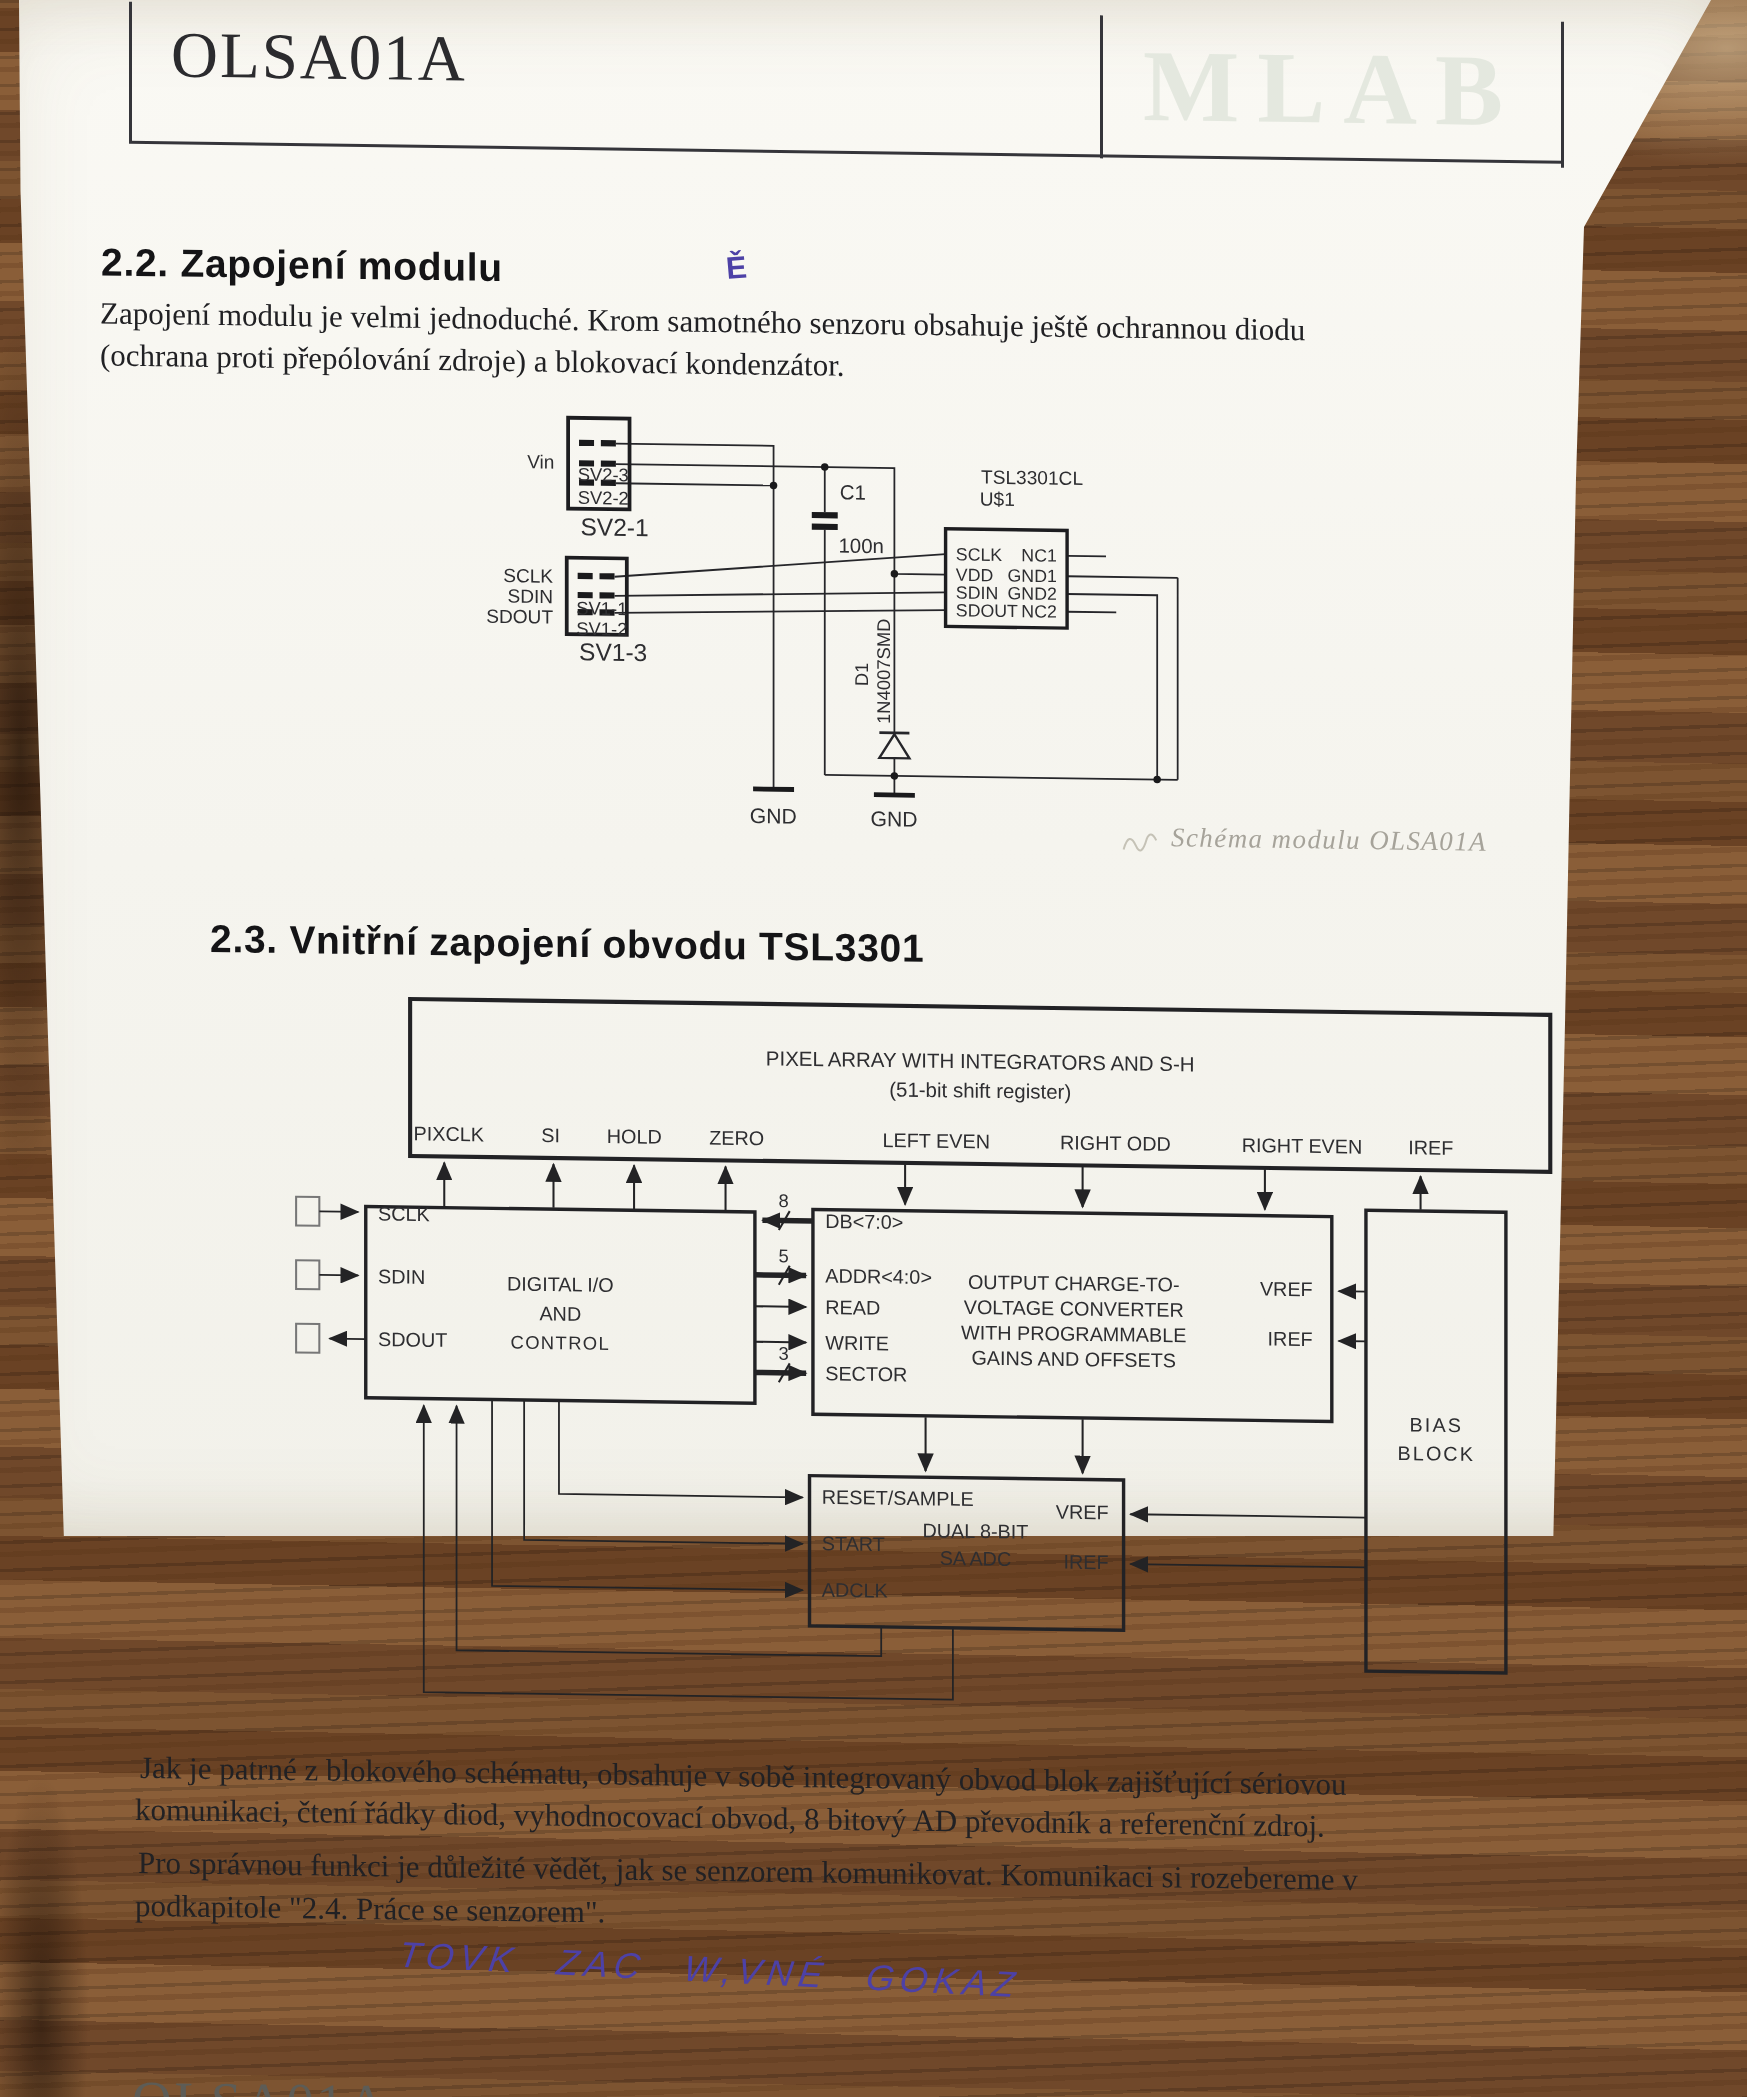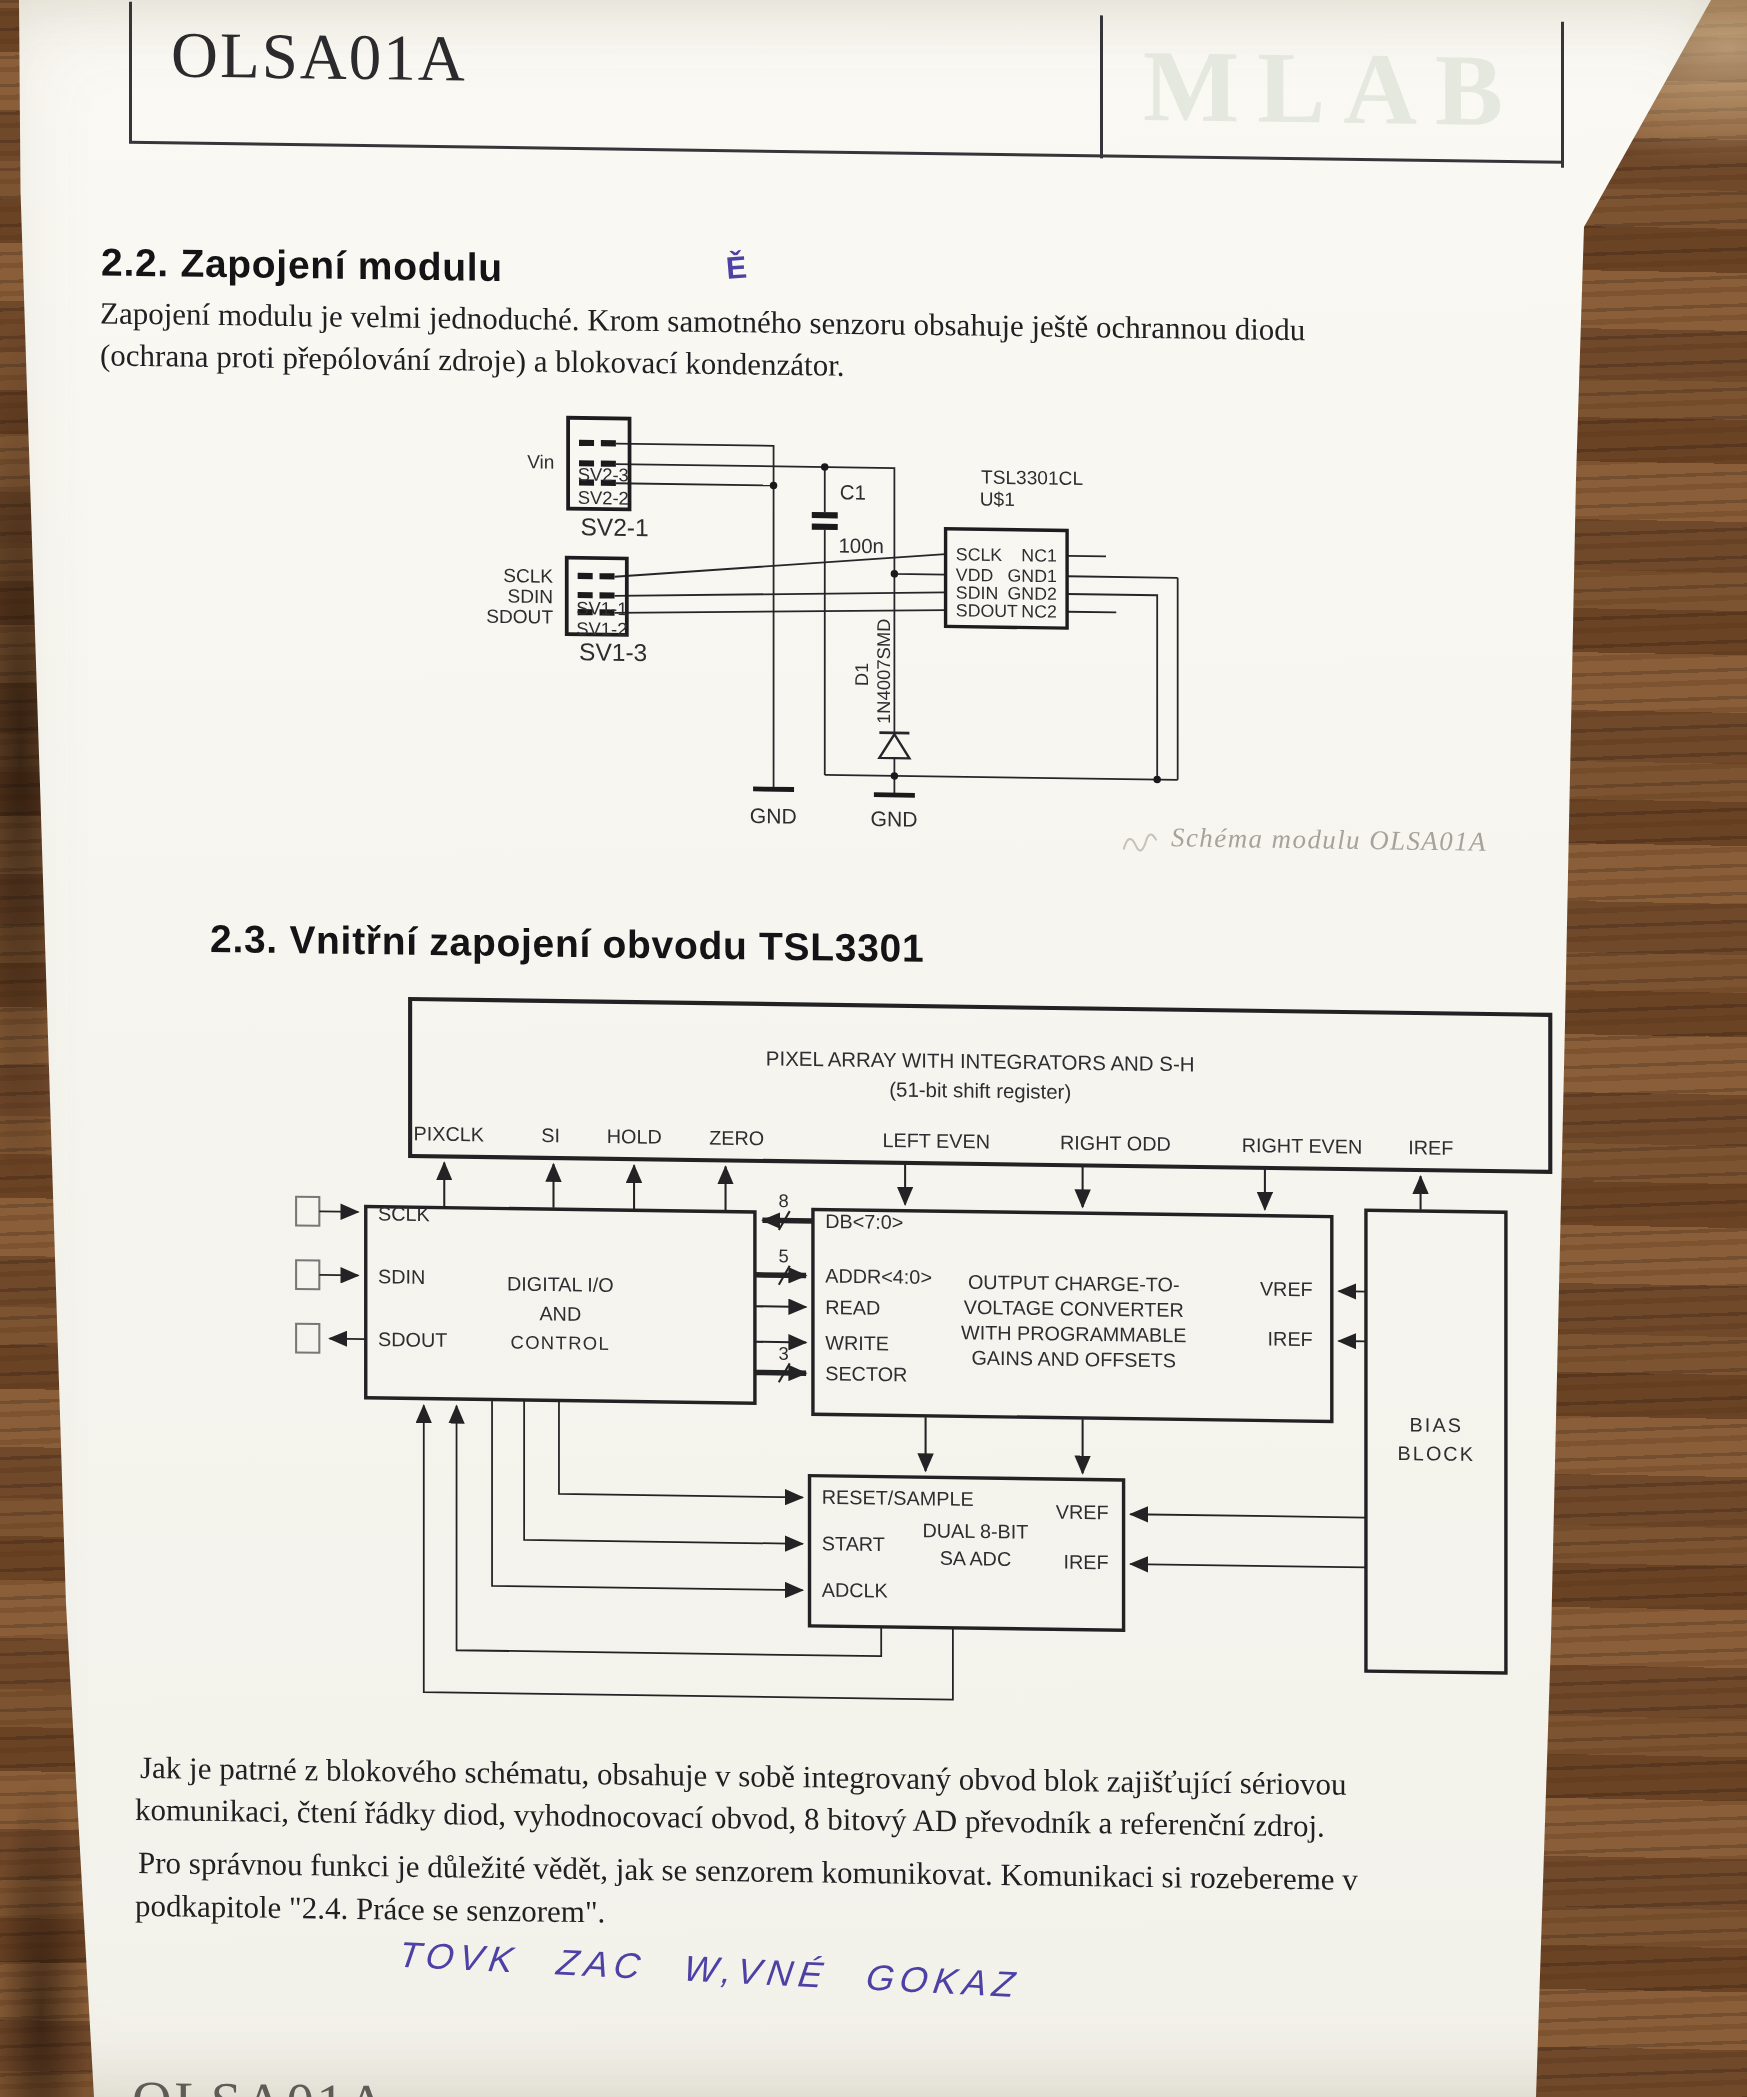--- a/index.html
+++ b/index.html
@@ -8,21 +8,21 @@
     background:
       radial-gradient(ellipse 82px 614px at 20.5px 751px, rgba(15,8,3,.6), transparent 70%),
       radial-gradient(ellipse 68px 341px at 41px 2014px, rgba(20,10,4,.55), transparent 70%),
       radial-gradient(ellipse 341px 157px at 1727px 48px, rgba(246,222,180,.55), transparent 75%),
       repeating-linear-gradient(178deg, rgba(0,0,0,.16) 0 3.4px, transparent 3.4px 11px, rgba(80,45,18,.22) 11px 16.4px, transparent 16.4px 28px),
       repeating-linear-gradient(181deg, #7d5431 0 38px, #6a4224 38px 82px, #8a5e38 82px 140px, #70482a 140px 191px),
       #75502c;
     font-family:"Liberation Sans",sans-serif;
   }
   .paper{
-    position:absolute;left:0;top:0;width:1748px;height:2097px;
+    position:absolute;left:0;top:0;width:1748px;height:1536px;
     clip-path:polygon(19px 0, 1711px 0, 1584px 227px, 1576px 478px, 1565px 1024px, 1551px 1639px, 1536px 2097px, 94px 2097px, 66px 1604px, 40px 785px, 20.5px 191px);
     background:linear-gradient(179deg,#faf9f4,#f5f4ee 55%,#f2f1ea);
     box-shadow:inset 0 0 96px rgba(120,100,60,.14), inset -27px 0 61px rgba(120,100,60,.12);
   }
   .content{position:absolute;left:0;top:0;width:1748px;height:2097px;transform:skewY(0.8deg);transform-origin:0 0}
   .abs{position:absolute}
   .t{white-space:nowrap}
   .ser{font-family:"Liberation Serif",serif}
   .hline,.vline{background:#35353a;position:absolute}
   .doc-title{left:171px;top:15px;font-size:65px;letter-spacing:2px;color:#2b2b2e}

